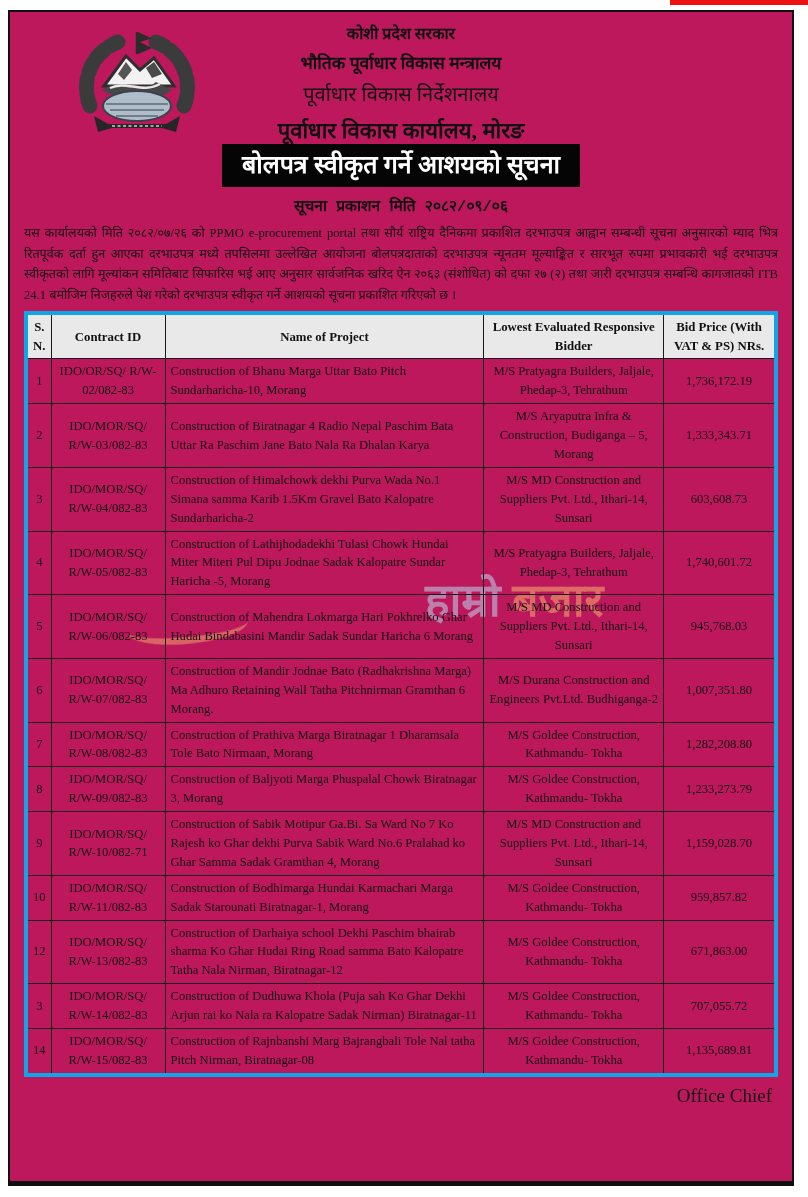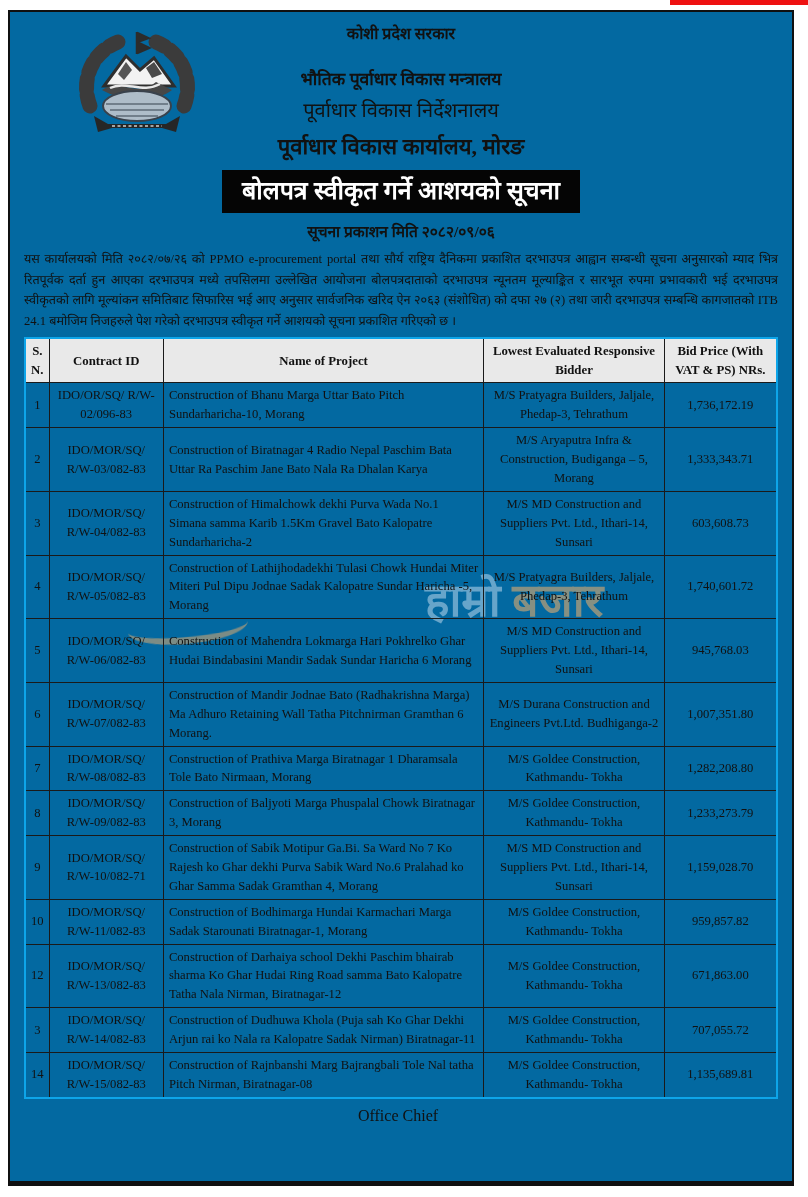--- a/index.html
+++ b/index.html
@@ -5,35 +5,35 @@
   * { box-sizing: border-box; margin: 0; padding: 0; }
   html,body { background:#ffffff; }
   body {
     width:808px; height:1197px; position:relative; overflow:hidden;
     font-family:"Liberation Serif","DejaVu Serif",serif; color:#111;
   }
   .top-red-bar { position:absolute; top:0; right:0; width:138px; height:5px; background:#ee1111; }
   .paper {
     position:absolute; left:8px; top:10px; width:786px; height:1176px;
     border:2px solid #101010; border-bottom-width:5px;
-    padding:8px 14px 4px 14px; background:#0369a1;
+    padding:8px 14px 4px 14px; background:#be185d;
   }
   
   .header-wrap { position:relative; text-align:center; }
   .emblem { position:absolute; left:42px; top:8px; width:142px; height:112px; }
   .org-line1 { font-size:16px; font-weight:bold; padding-top:2px; }
-  .org-line2 { font-size:17.5px; font-weight:bold; margin-top:22px; }
+  .org-line2 { font-size:17.5px; font-weight:bold; margin-top:6px; }
   .org-line3 { font-size:20px; font-weight:normal; margin-top:6px; }
   .org-line4 { font-size:22px; font-weight:bold; margin-top:7px; }
   .notice-title {
     display:inline-block; background:#050505; color:#ffffff;
     font-size:25px; font-weight:bold; line-height:1.25;
-    padding:5px 20px 7px 20px; margin-top:10px;
-  }
-  .publish-date { font-size:15.5px; font-weight:bold; margin-top:7px; }
+    padding:5px 20px 7px 20px; 
+  }
+  .publish-date { font-size:15.5px; font-weight:bold; margin-top:7px;font-family:Liberation Mono, monospace; }
   
   .intro {
     margin-top:7px; font-size:12.6px; line-height:1.63; text-align:justify;
     text-justify:inter-word;
   }
   
   .watermark {
     position:absolute; left:415px; top:555px; z-index:0; pointer-events:none;
     font-weight:bold; font-size:46px; white-space:nowrap; opacity:0.55;
   }
@@ -49,24 +49,24 @@
   .tender-table {
     position:relative; z-index:1;
     width:100%; border-collapse:collapse; margin-top:6px;
     font-size:12.6px; line-height:1.5;
   }
   .tender-table th, .tender-table td {
     border:1px solid #1a1a1a; padding:3px 5px; text-align:center; vertical-align:middle;
     background:transparent;
   }
   .tender-table th { background:#e9e9e9; font-weight:bold; font-size:12.8px; line-height:1.45; }
-  .tender-table { border:2px solid #0ea5e9; }
+  .tender-table { border:4px solid #0ea5e9; }
   .tender-table td.left { text-align:left;margin-left:28px; }
   
-  .office-chief { text-align:center; font-size:16px; margin-top:8px; padding-right:6px; }
+  .office-chief { text-align:right; font-size:19px; margin-top:8px; padding-right:6px; }
 </style>
 </head>
 <body>
 
 <div class="top-red-bar" style="background: rgb(238, 17, 17);"></div>
 
 <div class="paper">
 
   <div class="header-wrap">
     <svg class="emblem" viewBox="0 0 142 112" aria-hidden="true">
@@ -117,21 +117,21 @@
         <th>S. N.</th>
         <th>Contract ID</th>
         <th>Name of Project</th>
         <th>Lowest Evaluated Responsive Bidder</th>
         <th>Bid Price (With VAT &amp; PS) NRs.</th>
       </tr>
     </thead>
     <tbody>
   <tr>
     <td>1</td>
-    <td>IDO/OR/SQ/ R/W-02/096-83</td>
+    <td>IDO/OR/SQ/ R/W-02/082-83</td>
     <td class="left">Construction of Bhanu Marga Uttar Bato Pitch Sundarharicha-10, Morang</td>
     <td>M/S Pratyagra Builders, Jaljale, Phedap-3, Tehrathum</td>
     <td>1,736,172.19</td>
   </tr>
 
   <tr>
     <td>2</td>
     <td>IDO/MOR/SQ/ R/W-03/082-83</td>
     <td class="left">Construction of Biratnagar 4 Radio Nepal Paschim Bata Uttar Ra Paschim Jane Bato Nala Ra Dhalan Karya</td>
     <td>M/S Aryaputra Infra &amp; Construction, Budiganga – 5, Morang</td>

